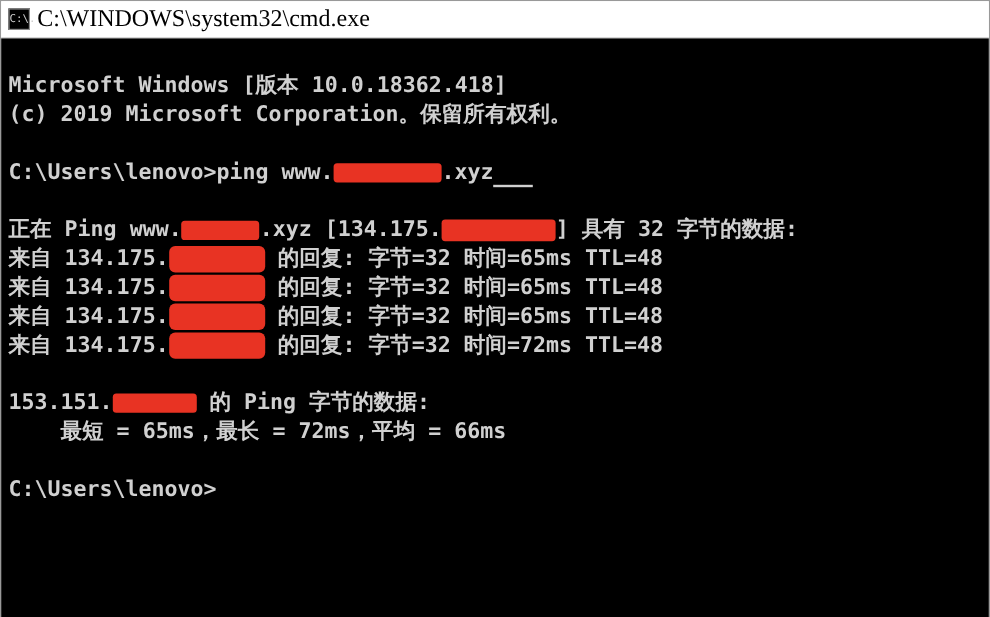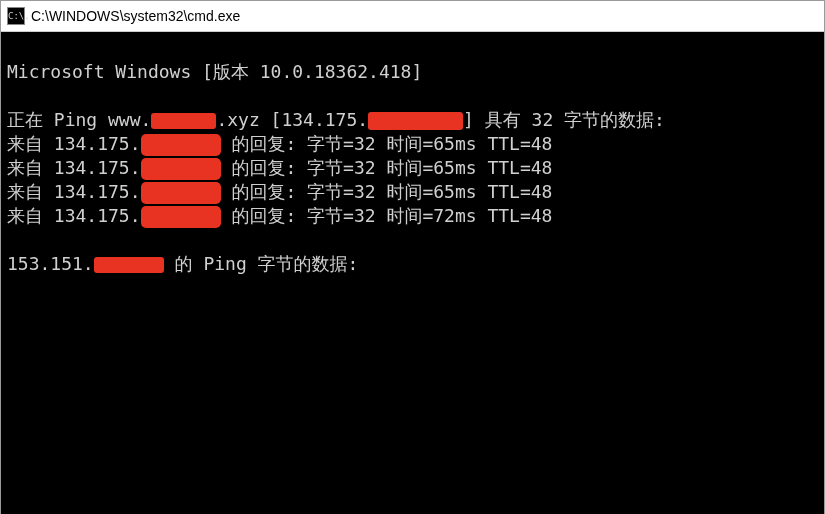--- a/index.html
+++ b/index.html
@@ -27,23 +27,23 @@
     background: #000;
     border: 1px solid #888;
     color: #ccc;
     font-size: 9px;
     line-height: 16px;
     text-align: center;
     margin-right: 6px;
     font-family: monospace;
   }
   .title-text {
-    font-size: 14px;
+    font-size: 20px;
     color: #000;
-    font-family: Liberation Sans, sans-serif;
+    font-family: Liberation Serif, serif;
   }
   .terminal {
     background: #000;
     color: #d0d0d0;
     padding: 4px 6px 20px 6px;
     font-size: 18px;
     line-height: 24px;
     white-space: pre;
     position: relative;
     min-height: 470px;
@@ -54,29 +54,31 @@
     background: #e83323;
     border-radius: 3px;
     vertical-align: middle;
   }
   .r-sm { width: 90px; height: 16px; }
   .r-md { width: 95px; height: 18px; }
   .r-lg { width: 80px; height: 22px; border-radius: 5px; }
   .r-tiny { width: 65px; height: 16px; }
   .r-tiny2 { width: 70px; height: 16px; }
   .underline { border-bottom: 2px solid #d0d0d0; padding-bottom: 0; }
-  .line { display: block; }
+  .line { display: block; font-weight: bold; }
 </style>
 </head>
 <body>
 
 <div class="window">
   <div class="titlebar">
     <span class="cmd-icon">C:\.</span>
     <span class="title-text">C:\WINDOWS\system32\cmd.exe</span>
   </div>
 
   <div class="terminal">
-<span class="line">Microsoft Windows [版本 10.0.18362.418]</span>
+<span class="line">Microsoft Windows [版本 10.0.18362.418]</span><span class="line">(c) 2019 Microsoft Corporation。保留所有权利。</span>
+<span class="line"><span>C:\Users\lenovo&gt;ping www.</span><span class="red r-sm"></span><span>.xyz</span><span class="underline">   </span></span>
 <span class="line"><span>正在 Ping www.</span><span class="red r-tiny"></span><span>.xyz [134.175.</span><span class="red r-md"></span><span>] 具有 32 字节的数据:</span></span><span class="line"><span>来自 134.175.</span><span class="red r-lg"></span><span> 的回复: 字节=32 时间=65ms TTL=48</span></span><span class="line"><span>来自 134.175.</span><span class="red r-lg"></span><span> 的回复: 字节=32 时间=65ms TTL=48</span></span><span class="line"><span>来自 134.175.</span><span class="red r-lg"></span><span> 的回复: 字节=32 时间=65ms TTL=48</span></span><span class="line"><span>来自 134.175.</span><span class="red r-lg"></span><span> 的回复: 字节=32 时间=72ms TTL=48</span></span>
-<span class="line"><span>153.151.</span><span class="red r-tiny2"></span><span> 的 Ping 字节的数据:</span></span>
+<span class="line"><span>153.151.</span><span class="red r-tiny2"></span><span> 的 Ping 字节的数据:</span></span><span class="line">    最短 = 65ms，最长 = 72ms，平均 = 66ms</span>
+<span class="line">C:\Users\lenovo&gt;</span>
   </div>
 </div>
 
 </body></html>

